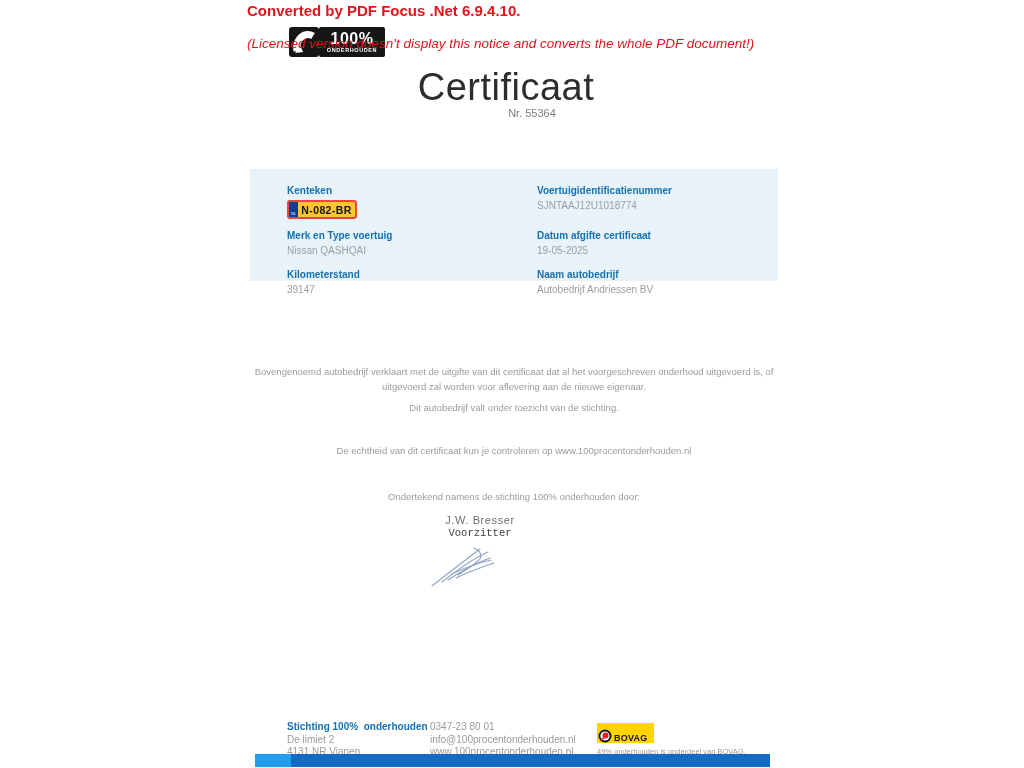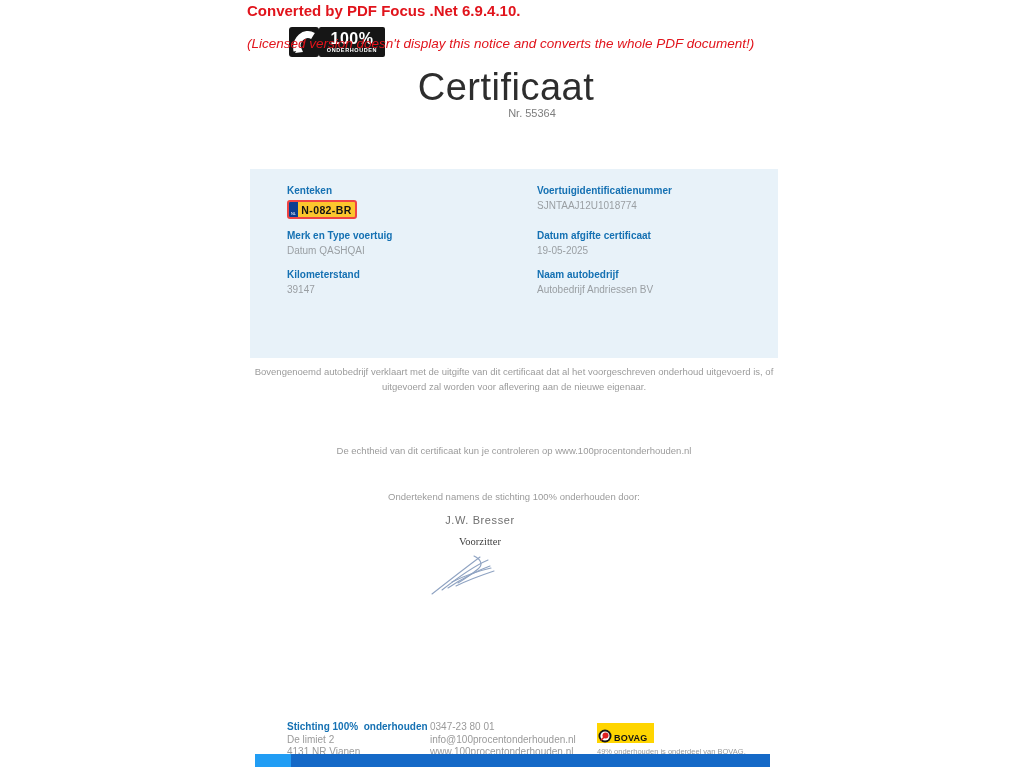--- a/index.html
+++ b/index.html
@@ -15,21 +15,21 @@
   .logo-swirl{width:30px;height:30px;background:#161616;border-radius:3px;display:flex;align-items:center;justify-content:center;}
   .logo-textbox{width:66px;height:30px;background:#161616;border-radius:2px;display:flex;flex-direction:column;align-items:center;justify-content:center;}
   .logo-100{color:#fff;font-weight:bold;font-size:16px;line-height:16px;letter-spacing:0.5px;}
   .logo-sub{color:#fff;font-weight:bold;font-size:5.5px;line-height:6px;letter-spacing:0.6px;}
 
   
   .title{position:absolute;top:66px;left:0;width:1012px;text-align:center;font-size:38px;color:#2d2d2d;letter-spacing:0.5px;}
   .cert-no{position:absolute;top:107px;left:0;width:1012px;text-align:center;font-size:11px;color:#7e7e7e;margin-left:26px;}
 
   
-  .info-box{position:absolute;left:250px;top:169px;width:528px;height:189px;background:#e8f2f9;}
+  .info-box{position:absolute;left:250px;top:169px;width:528px;height:112px;background:#e8f2f9;}
   .col-left{position:absolute;left:37px;top:16px;}
   .col-right{position:absolute;left:287px;top:16px;}
   .field-tall{height:45px;}
   .field-mid{height:39px;}
   .flabel{font-size:10px;font-weight:bold;color:#1571b3;line-height:12px;}
   .fvalue{font-size:10px;color:#9a9fa3;line-height:12px;margin-top:3px;}
 
   
   .plate{display:inline-flex;width:66px;height:15px;background:#fcc62d;border:2px solid #ef4444;
          border-radius:3px;overflow:hidden;align-items:stretch;margin-top:3px;}
@@ -39,21 +39,21 @@
   
   .para{position:absolute;left:250px;width:528px;text-align:center;font-size:9.5px;line-height:15px;color:#9b9b9b;}
   .p1{top:364px;}
   .p2{top:400px;}
   .p3{top:443px;}
   .p4{top:489px;}
 
   
   .sig-block{position:absolute;left:380px;top:514px;width:200px;text-align:center;}
   .sig-name{font-size:11px;font-weight:normal;color:#6f6f6f;letter-spacing:0.6px;}
-  .sig-role{font-family:Liberation Serif, serif;font-size:10.5px;color:#3f3f3f;margin-top:10px;}
+  .sig-role{font-family:Liberation Mono, monospace;font-size:10.5px;color:#3f3f3f;margin-top:1px;}
   .sig-img{margin-top:5px;margin-right:14px;}
 
   
   .foot-col1{position:absolute;left:287px;top:721px;}
   .foot-col2{position:absolute;left:430px;top:721px;}
   .foot-col3{position:absolute;left:597px;top:723px;}
   .foot-org{font-size:10px;font-weight:bold;color:#1571b3;line-height:12.5px;white-space:pre;}
   .foot-line{font-size:10px;color:#9a9a9a;line-height:12.5px;}
   .bovag-logo{width:57px;height:20px;background:#ffd500;display:flex;align-items:flex-end;gap:2px;padding-left:1px;box-sizing:border-box;}
   .bovag-text{font-size:9px;font-weight:bold;color:#141414;letter-spacing:0.2px;}
@@ -95,21 +95,21 @@
         <div class="flabel">Kenteken</div>
         <div class="plate">
           <span class="plate-strip">
               <span>NL</span>
             </span>
           <span class="plate-number">N-082-BR</span>
         </div>
       </div>
       <div class="field-mid">
         <div class="flabel">Merk en Type voertuig</div>
-        <div class="fvalue">Datum QASHQAI</div>
+        <div class="fvalue">Nissan QASHQAI</div>
       </div>
       <div>
         <div class="flabel">Kilometerstand</div>
         <div class="fvalue">39147</div>
       </div>
     </div>
     <div class="col-right">
       <div class="field-tall">
         <div class="flabel">Voertuigidentificatienummer</div>
         <div class="fvalue">SJNTAAJ12U1018774</div>
@@ -119,20 +119,21 @@
         <div class="fvalue">19-05-2025</div>
       </div>
       <div>
         <div class="flabel">Naam autobedrijf</div>
         <div class="fvalue">Autobedrijf Andriessen BV</div>
       </div>
     </div>
   </div>
 
   <div class="para p1">Bovengenoemd autobedrijf verklaart met de uitgifte van dit certificaat dat al het voorgeschreven onderhoud uitgevoerd is, of uitgevoerd zal worden voor aflevering aan de nieuwe eigenaar.</div>
+  <div class="para p2">Dit autobedrijf valt onder toezicht van de stichting.</div>
   <div class="para p3">De echtheid van dit certificaat kun je controleren op www.100procentonderhouden.nl</div>
   <div class="para p4">Ondertekend namens de stichting 100% onderhouden door:</div>
 
   <div class="sig-block">
     <div class="sig-name">J.W. Bresser</div>
     <div class="sig-role">Voorzitter</div>
     <div class="sig-img">
       <svg width="90" height="44" viewBox="0 0 90 44">
         <g fill="none" stroke="#8fa3c2" stroke-width="1.1" stroke-linecap="round">
           <path d="M4 42 C 18 31, 40 14, 52 5"></path>

